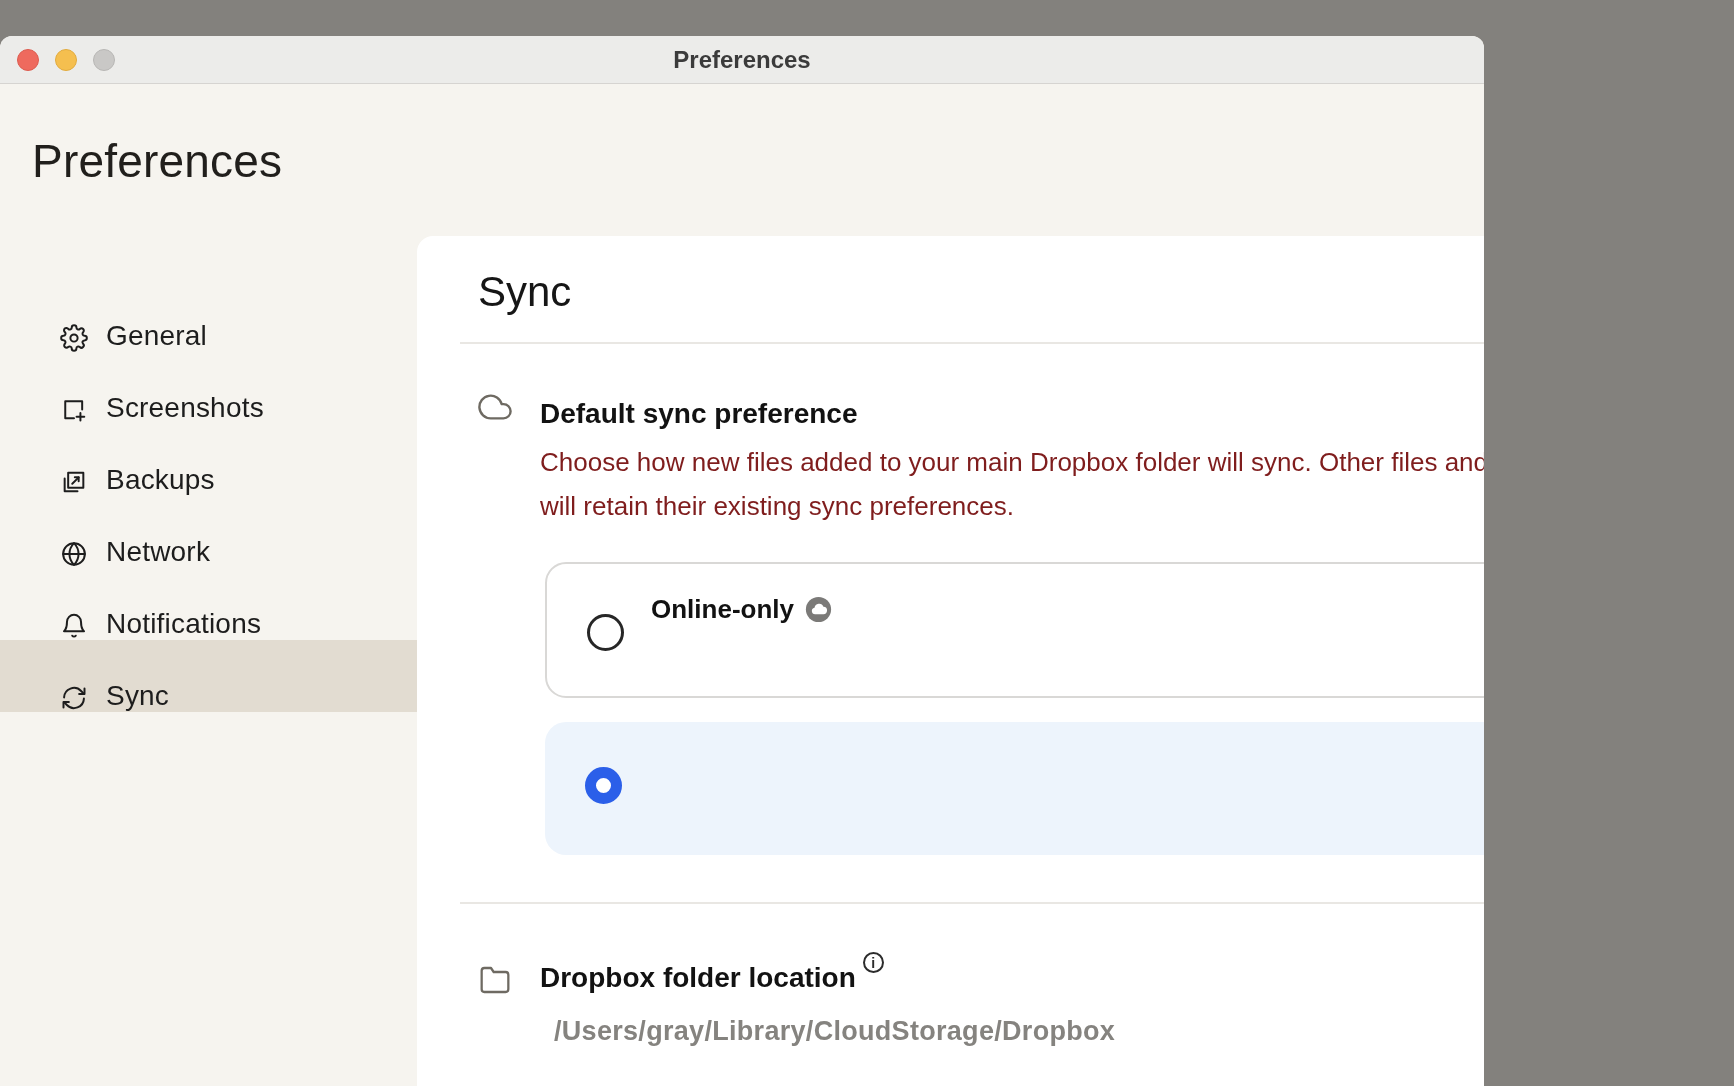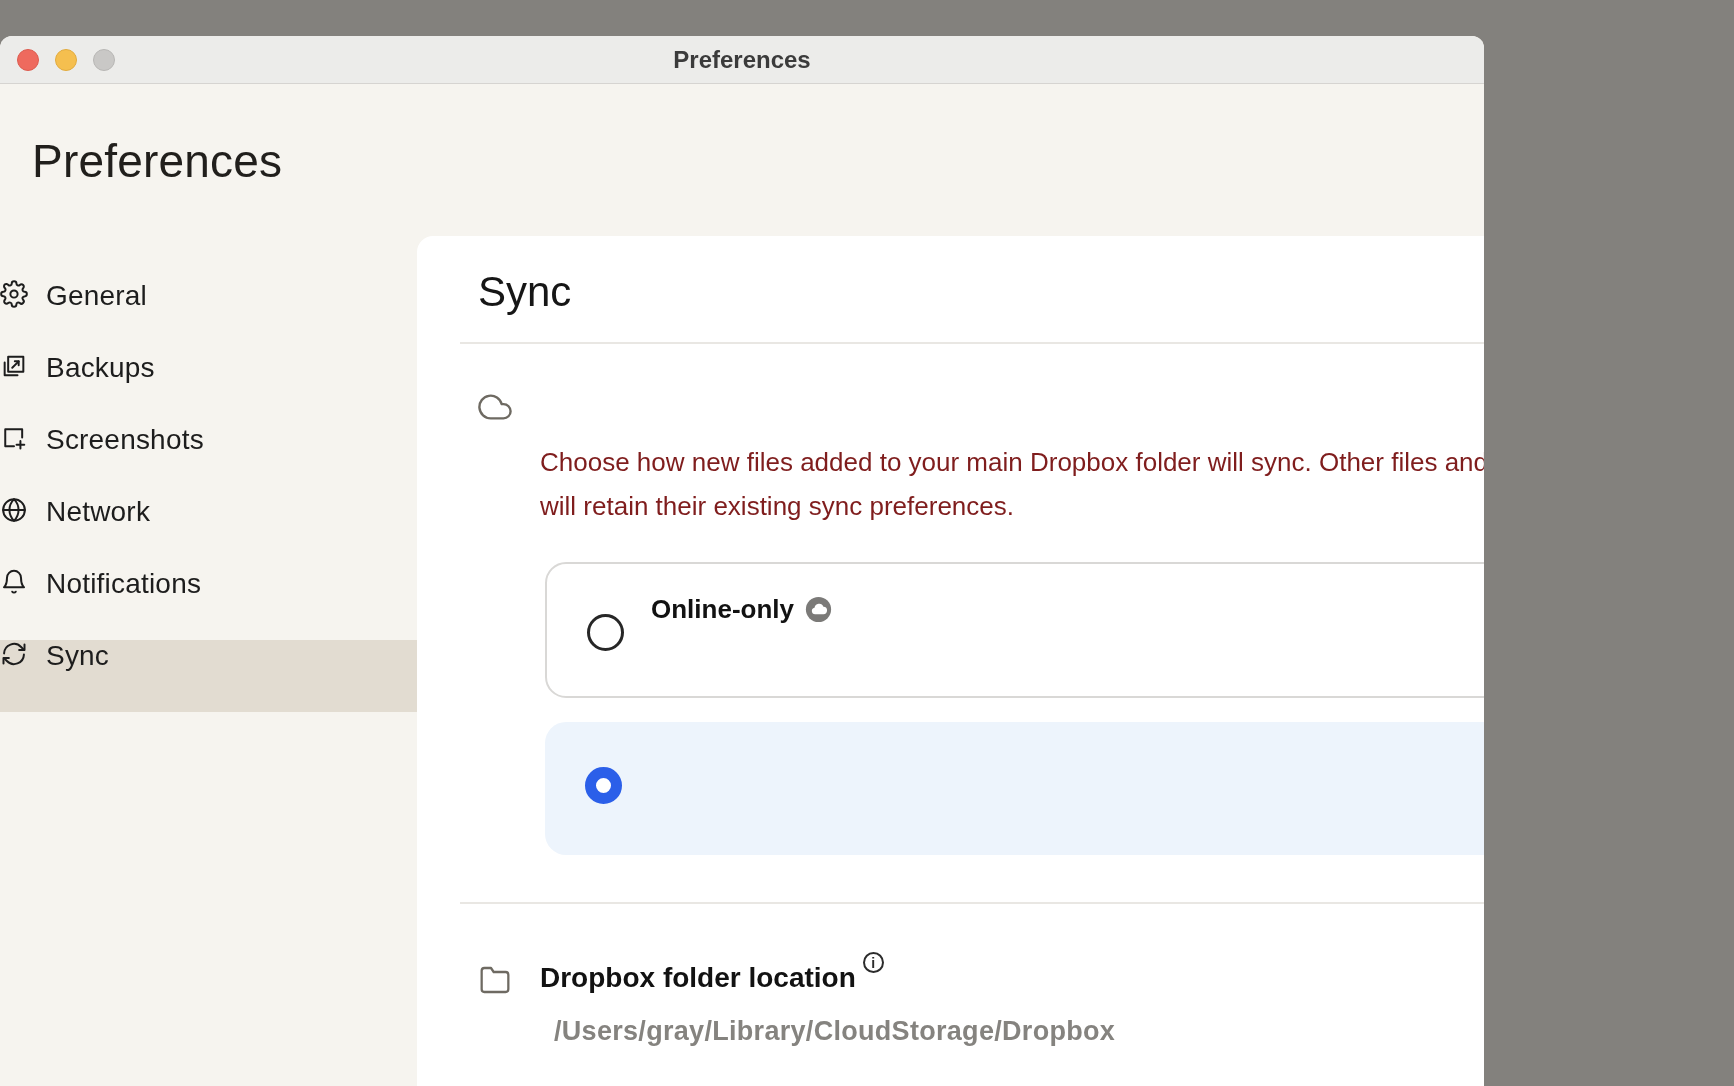--- a/index.html
+++ b/index.html
@@ -43,22 +43,22 @@
     position: absolute; left: 1650px; top: 71px;
     width: 37px; height: 37px;
     border: 3px solid #57534c; border-radius: 12px;
     color: #57534c; font-size: 23px; font-weight: bold;
     display: flex; align-items: center; justify-content: center;
     cursor: pointer; background: transparent;
   }
   
   .sidebar { position: absolute; left: 0; top: 196px; width: 417px; }
   .side-item {
-    height: 72px; display: flex; align-items: flex-start;
-    cursor: pointer;
+    height: 72px; display: flex; align-items: flex-end;
+    padding-left: 60px; cursor: pointer;
     font-size: 28px; color: #1d1d1d;
   }
   .side-item.selected { background: #e2dcd1; }
   .side-item .icn { width: 28px; height: 28px; flex: 0 0 28px; color: #1d1d1d; }
   .side-item .lbl { margin-left: 18px; letter-spacing: 0.2px; }
   .icn svg { width: 100%; height: 100%; display: block; }
   
   .card {
     position: absolute; left: 417px; top: 152px;
     width: 1283px; height: 886px;
@@ -149,37 +149,37 @@
           <svg viewBox="0 0 24 24" fill="none" stroke="currentColor" stroke-width="1.7" stroke-linecap="round" stroke-linejoin="round">
               <circle cx="12" cy="12" r="3.1"></circle>
               <path d="M19.4 15a1.7 1.7 0 0 0 .34 1.87l.06.06a2 2 0 1 1-2.83 2.83l-.06-.06a1.7 1.7 0 0 0-1.87-.34 1.7 1.7 0 0 0-1 1.55V21a2 2 0 1 1-4 0v-.09a1.7 1.7 0 0 0-1.11-1.55 1.7 1.7 0 0 0-1.87.34l-.06.06a2 2 0 1 1-2.83-2.83l.06-.06a1.7 1.7 0 0 0 .34-1.87 1.7 1.7 0 0 0-1.55-1H3a2 2 0 1 1 0-4h.09a1.7 1.7 0 0 0 1.55-1.11 1.7 1.7 0 0 0-.34-1.87l-.06-.06A2 2 0 1 1 7.07 4.2l.06.06a1.7 1.7 0 0 0 1.87.34h.08a1.7 1.7 0 0 0 1-1.55V3a2 2 0 1 1 4 0v.09a1.7 1.7 0 0 0 1 1.55 1.7 1.7 0 0 0 1.87-.34l.06-.06a2 2 0 1 1 2.83 2.83l-.06.06a1.7 1.7 0 0 0-.34 1.87v.08a1.7 1.7 0 0 0 1.55 1H21a2 2 0 1 1 0 4h-.09a1.7 1.7 0 0 0-1.55 1z"></path>
             </svg>
         </span>
         <span class="lbl">General</span>
       </div>
       <div class="side-item">
         <span class="icn">
           <svg viewBox="0 0 24 24" fill="none" stroke="currentColor" stroke-width="1.7" stroke-linecap="round" stroke-linejoin="round">
+              <path d="M19 11.5V4.5H4.5v14.5H12"></path>
+              <path d="M17.5 14.5v6.5"></path>
+              <path d="M14.2 17.8h6.6"></path>
+            </svg>
+        </span>
+        <span class="lbl">Screenshots</span>
+      </div>
+      <div class="side-item">
+        <span class="icn">
+          <svg viewBox="0 0 24 24" fill="none" stroke="currentColor" stroke-width="1.7" stroke-linecap="round" stroke-linejoin="round">
               <path d="M4 9v11h11"></path>
               <rect x="7" y="4" width="13" height="13"></rect>
               <path d="M10.5 13.5 16 8"></path>
               <path d="M12.7 8H16v3.3"></path>
             </svg>
         </span>
         <span class="lbl">Backups</span>
-      </div>
-      <div class="side-item">
-        <span class="icn">
-          <svg viewBox="0 0 24 24" fill="none" stroke="currentColor" stroke-width="1.7" stroke-linecap="round" stroke-linejoin="round">
-              <path d="M19 11.5V4.5H4.5v14.5H12"></path>
-              <path d="M17.5 14.5v6.5"></path>
-              <path d="M14.2 17.8h6.6"></path>
-            </svg>
-        </span>
-        <span class="lbl">Screenshots</span>
       </div>
       <div class="side-item">
         <span class="icn">
           <svg viewBox="0 0 24 24" fill="none" stroke="currentColor" stroke-width="1.7" stroke-linecap="round" stroke-linejoin="round">
               <circle cx="12" cy="12" r="9.3"></circle>
               <path d="M2.7 12h18.6"></path>
               <path d="M12 2.7c2.5 2.6 3.9 5.8 3.9 9.3s-1.4 6.7-3.9 9.3c-2.5-2.6-3.9-5.8-3.9-9.3S9.5 5.3 12 2.7z"></path>
             </svg>
         </span>
         <span class="lbl">Network</span>
@@ -209,20 +209,21 @@
     <section class="card">
 
       <h2 class="content-title">Sync</h2>
       <div class="divider d-top"></div>
 
       <span class="section-icon cloud-sec">
         <svg viewBox="0 0 24 24" fill="none" stroke="currentColor" stroke-width="1.7" stroke-linecap="round" stroke-linejoin="round">
             <path d="M18 10h-1.26A8 8 0 1 0 9 20h9a5 5 0 0 0 0-10z"></path>
           </svg>
       </span>
+      <div class="sec-heading h-syncpref">Default sync preference</div>
       <p class="sec-desc">Choose how new files added to your main Dropbox folder will sync. Other files and folders will retain their existing sync preferences.</p>
 
       <div class="option online">
         <div class="radio unchecked"></div>
         <div class="opt-text">
           <div class="opt-title">
             <span>Online-only</span>
             <span class="badge">
               <svg viewBox="0 0 24 24">
                   <circle cx="12" cy="12" r="11.2" fill="#7b7a78"></circle>

